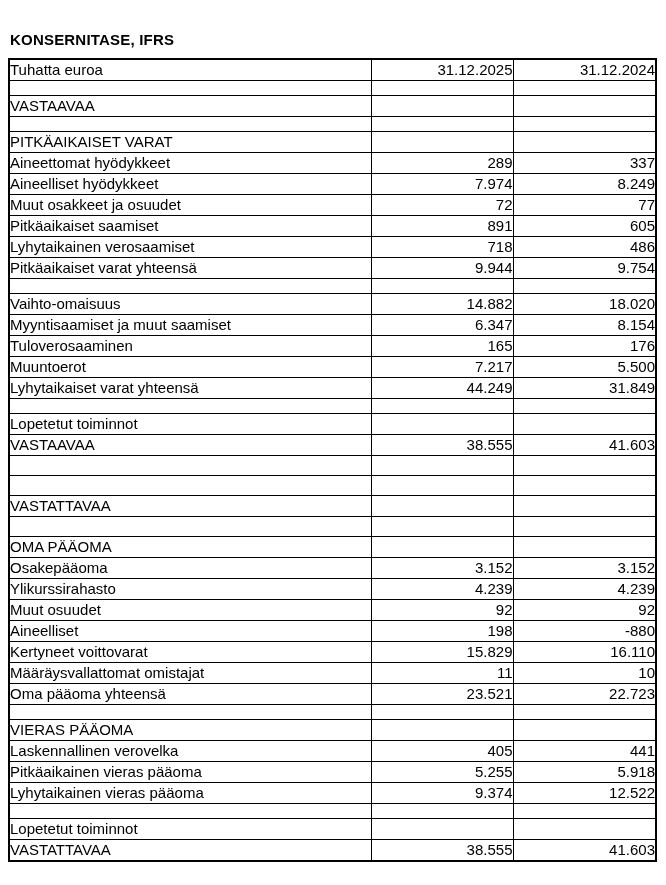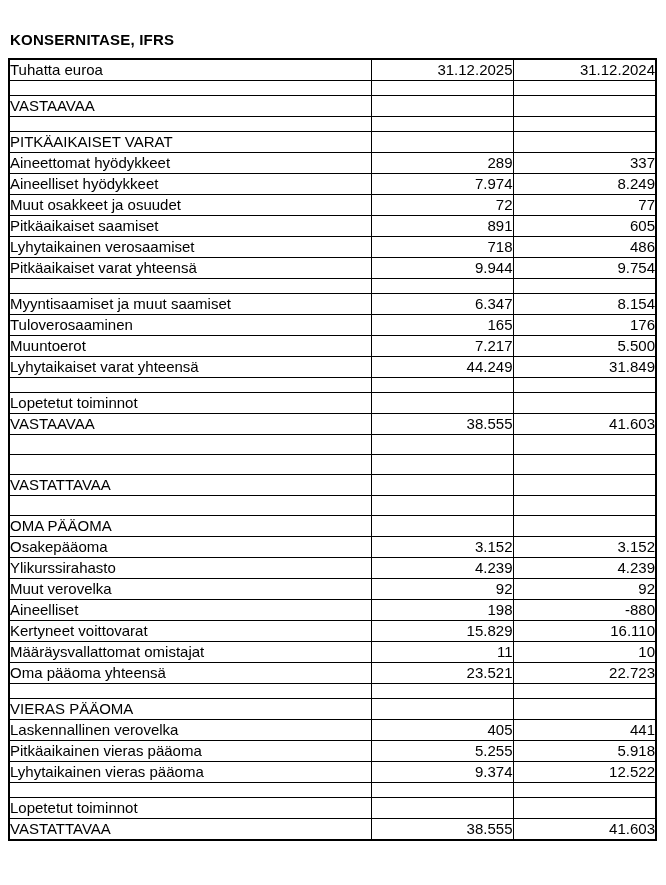--- a/index.html
+++ b/index.html
@@ -114,20 +114,25 @@
         <td class="c-label">Pitkäaikaiset varat yhteensä</td>
         <td class="c-num">9.944</td>
         <td class="c-num">9.754</td>
       </tr>
       <tr class="r-spacer">
         <td class="c-label"></td>
         <td class="c-num"></td>
         <td class="c-num"></td>
       </tr>
       <tr class="r-item">
+        <td class="c-label">Vaihto-omaisuus</td>
+        <td class="c-num">14.882</td>
+        <td class="c-num">18.020</td>
+      </tr>
+      <tr class="r-item">
         <td class="c-label">Myyntisaamiset ja muut saamiset</td>
         <td class="c-num">6.347</td>
         <td class="c-num">8.154</td>
       </tr>
       <tr class="r-item">
         <td class="c-label">Tuloverosaaminen</td>
         <td class="c-num">165</td>
         <td class="c-num">176</td>
       </tr>
       <tr class="r-item">
@@ -184,21 +189,21 @@
         <td class="c-label">Osakepääoma</td>
         <td class="c-num">3.152</td>
         <td class="c-num">3.152</td>
       </tr>
       <tr class="r-item">
         <td class="c-label">Ylikurssirahasto</td>
         <td class="c-num">4.239</td>
         <td class="c-num">4.239</td>
       </tr>
       <tr class="r-item">
-        <td class="c-label">Muut verovelka</td>
+        <td class="c-label">Muut osuudet</td>
         <td class="c-num">92</td>
         <td class="c-num">92</td>
       </tr>
       <tr class="r-item">
         <td class="c-label">Aineelliset</td>
         <td class="c-num">198</td>
         <td class="c-num">-880</td>
       </tr>
       <tr class="r-item">
         <td class="c-label">Kertyneet voittovarat</td>

